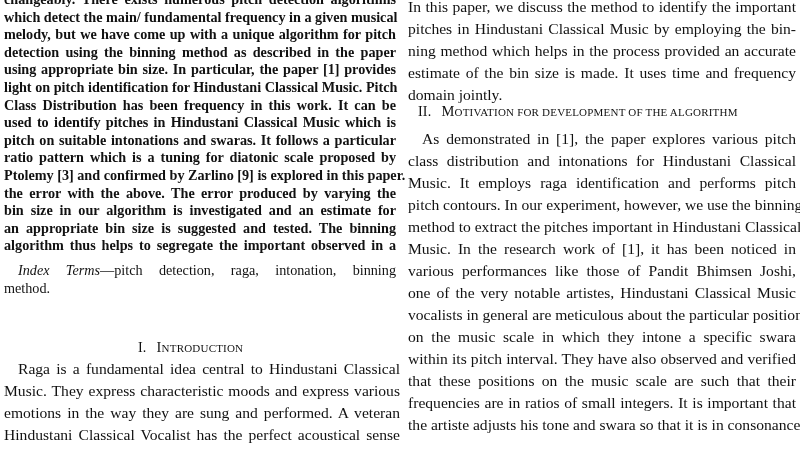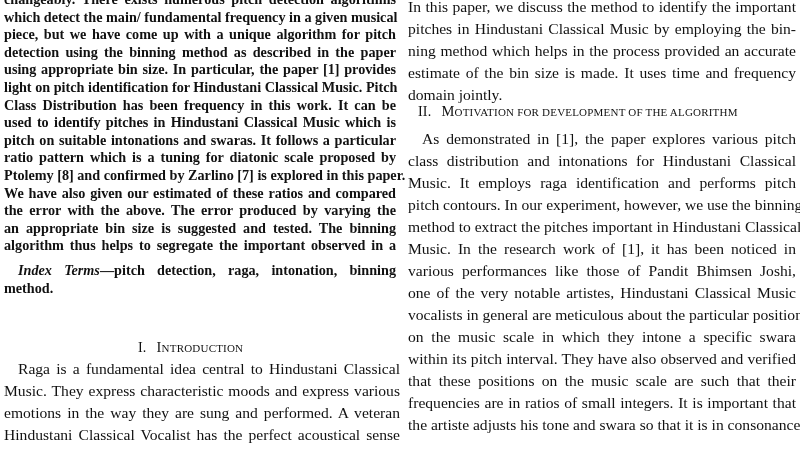--- a/index.html
+++ b/index.html
@@ -35,21 +35,21 @@
       width: 392px;
     }
     .abstract span.line { display: block; text-align: justify; text-align-last: justify; white-space: nowrap; }
     .abstract span.line.last { text-align-last: left; }
 
     .index-terms {
       position: absolute;
       top: 262px;
       left: 0;
       width: 392px;
-      font-weight: bold;
+      font-weight: normal;
       font-size: 14.2px;
       line-height: 17.6px;
     }
     .index-terms .line { display: block; white-space: nowrap; }
     .index-terms .line.first { text-indent: 14px; text-align: justify; text-align-last: justify; }
     .index-terms em { font-style: italic; }
 
     .section-heading {
       position: absolute;
       font-size: 14px;
@@ -78,31 +78,31 @@
     .right-para-1 { top: -4px; width: 388px; }
     .right-para-2 { top: 128px; width: 388px; }
   </style>
 </head>
 <body>
 
 <div class="col col-left">
   <div class="abstract">
     <span class="line">changeably. There exists numerous pitch detection algorithms</span>
     <span class="line">which detect the main/ fundamental frequency in a given musical</span>
-    <span class="line">piece, but we have come up with a unique algorithm for pitch</span>
+    <span class="line">melody, but we have come up with a unique algorithm for pitch</span>
     <span class="line">detection using the binning method as described in the paper</span>
     <span class="line">using appropriate bin size. In particular, the paper [1] provides</span>
     <span class="line">light on pitch identification for Hindustani Classical Music. Pitch</span>
     <span class="line">Class Distribution has been frequency in this work. It can be</span>
     <span class="line">used to identify pitches in Hindustani Classical Music which is</span>
     <span class="line">pitch on suitable intonations and swaras. It follows a particular</span>
     <span class="line">ratio pattern which is a tuning for diatonic scale proposed by</span>
-    <span class="line">Ptolemy [8] and confirmed by Zarlino [7] is explored in this paper.</span>
-    <span class="line">We have also given our estimated of these ratios and compared</span>
+    <span class="line">Ptolemy [3] and confirmed by Zarlino [9] is explored in this paper.</span>
     <span class="line">the error with the above. The error produced by varying the</span>
+    <span class="line">bin size in our algorithm is investigated and an estimate for</span>
     <span class="line">an appropriate bin size is suggested and tested. The binning</span>
     <span class="line">algorithm thus helps to segregate the important observed in a</span>
   </div>
 
   <div class="index-terms">
     <span class="line first"><em>Index Terms</em><span>—</span><span>pitch detection, raga, intonation, binning</span></span>
     <span class="line">method.</span>
   </div>
 
   <div class="section-heading heading-intro">

